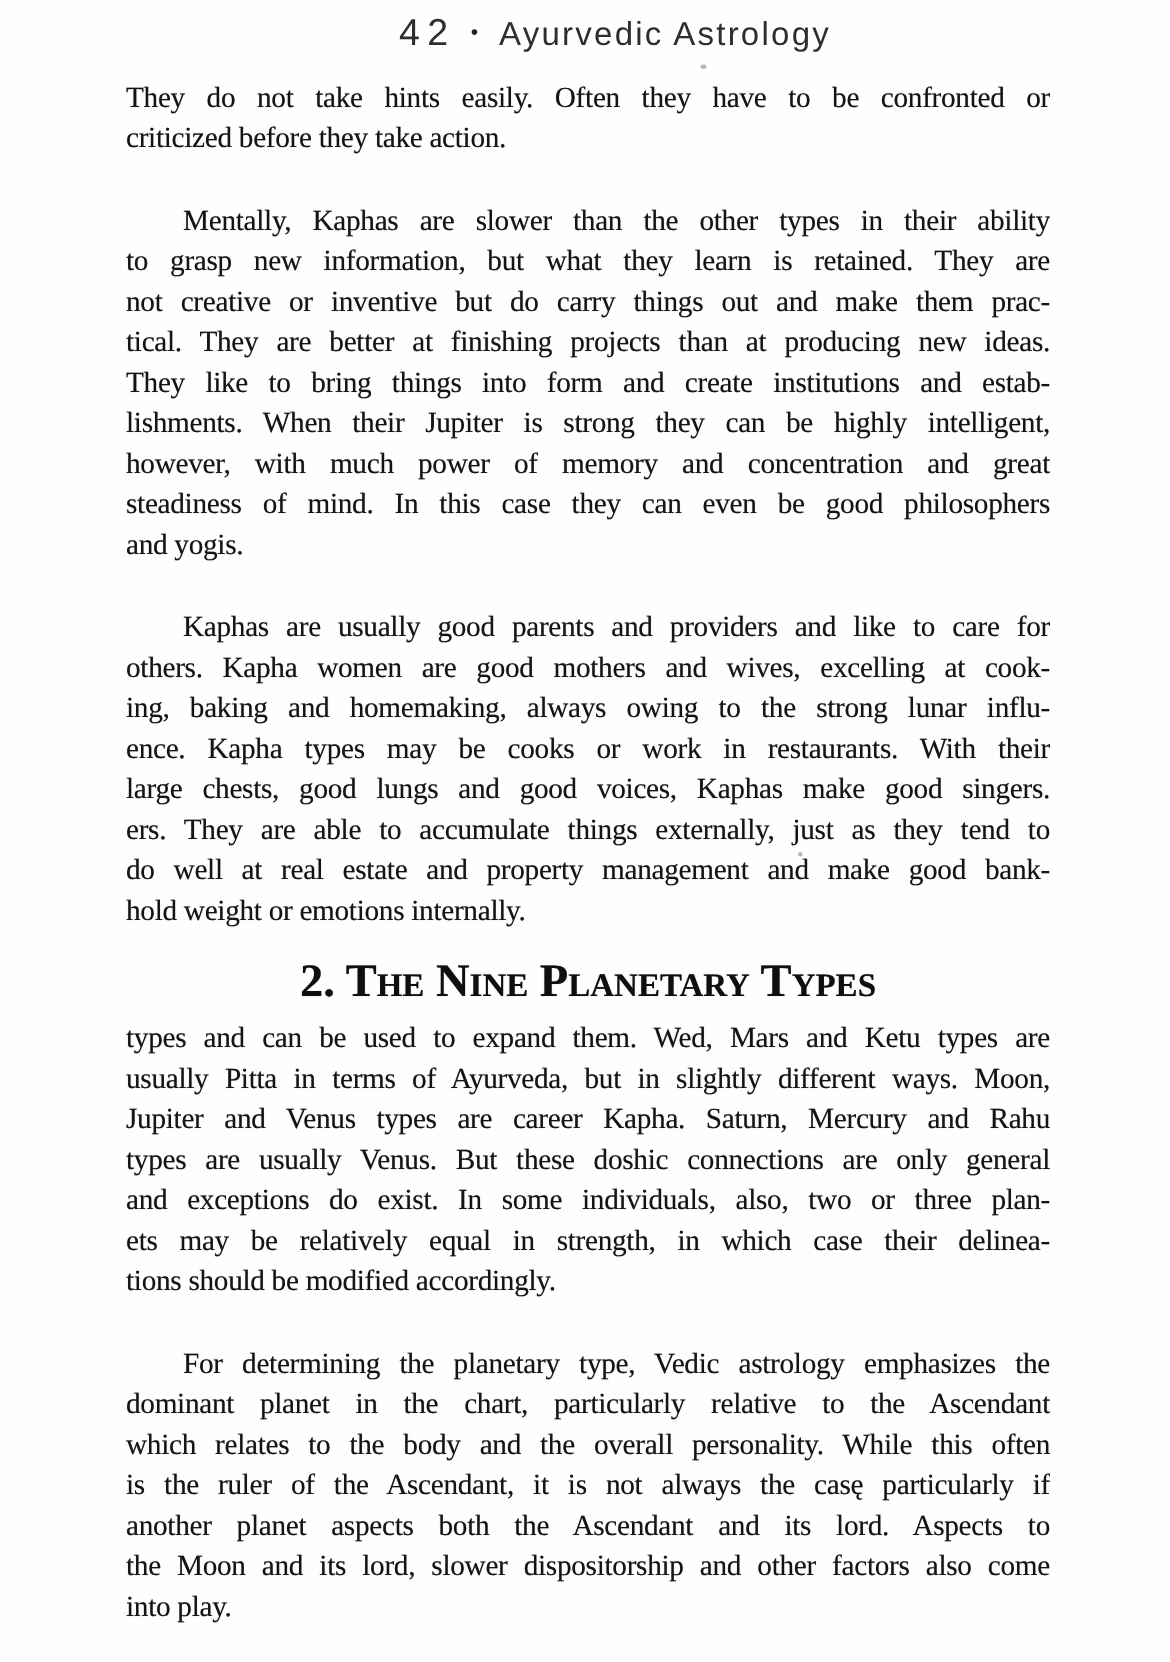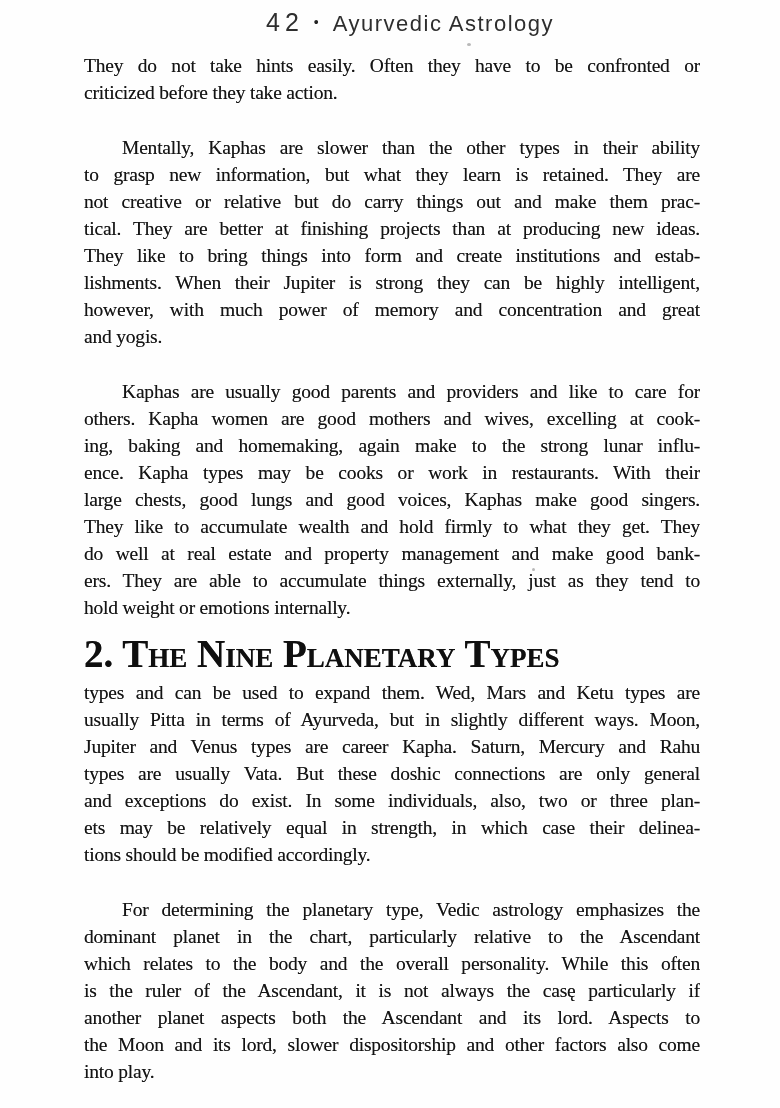--- a/index.html
+++ b/index.html
@@ -59,26 +59,26 @@
     text-align: justify;
     text-align-last: justify;
     height: 27px;
     overflow: hidden;
     text-shadow: 0 0 0.5px rgba(20,20,20,0.55);
   }
   .line.last { text-align-last: left; }
   .para.indent .line:first-child { text-indent: 38px; margin-top: 28px; }
   .section-heading {
     margin: 16px 0 8px 0;
-    font-size: 39px;
+    font-size: 31px;
     line-height: 34px;
     font-weight: bold;
     font-variant: small-caps;
     letter-spacing: 0px;
-    text-align: left;
+    text-align: center;
     color: #0f0f0f;
     text-shadow: 0 0 0.5px rgba(0,0,0,0.6);
   }
   
   .speck {
     position: absolute;
     background: #9a9a9a;
     border-radius: 50%;
     width: 4px;
     height: 3px;
@@ -97,44 +97,44 @@
   </div>
 
   <div class="content">
       <div class="para">
         <div class="line">They do not take hints easily. Often they have to be confronted or</div>
         <div class="line last">criticized before they take action.</div>
       </div>
       <div class="para indent">
         <div class="line">Mentally, Kaphas are slower than the other types in their ability</div>
         <div class="line">to grasp new information, but what they learn is retained. They are</div>
-        <div class="line">not creative or relative but do carry things out and make them prac-</div>
+        <div class="line">not creative or inventive but do carry things out and make them prac-</div>
         <div class="line">tical. They are better at finishing projects than at producing new ideas.</div>
         <div class="line">They like to bring things into form and create institutions and estab-</div>
         <div class="line">lishments. When their Jupiter is strong they can be highly intelligent,</div>
         <div class="line">however, with much power of memory and concentration and great</div>
+        <div class="line">steadiness of mind. In this case they can even be good philosophers</div>
         <div class="line last">and yogis.</div>
       </div>
       <div class="para indent">
         <div class="line">Kaphas are usually good parents and providers and like to care for</div>
         <div class="line">others. Kapha women are good mothers and wives, excelling at cook-</div>
-        <div class="line">ing, baking and homemaking, again make to the strong lunar influ-</div>
+        <div class="line">ing, baking and homemaking, always owing to the strong lunar influ-</div>
         <div class="line">ence. Kapha types may be cooks or work in restaurants. With their</div>
         <div class="line">large chests, good lungs and good voices, Kaphas make good singers.</div>
-        <div class="line">They like to accumulate wealth and hold firmly to what they get. They</div>
+        <div class="line">ers. They are able to accumulate things externally, just as they tend to</div>
         <div class="line">do well at real estate and property management and make good bank-</div>
-        <div class="line">ers. They are able to accumulate things externally, just as they tend to</div>
         <div class="line last">hold weight or emotions internally.</div>
       </div>
       <h2 class="section-heading">2. The Nine Planetary Types</h2>
       <div class="para">
         <div class="line">types and can be used to expand them. Wed, Mars and Ketu types are</div>
         <div class="line">usually Pitta in terms of Ayurveda, but in slightly different ways. Moon,</div>
         <div class="line">Jupiter and Venus types are career Kapha. Saturn, Mercury and Rahu</div>
-        <div class="line">types are usually Vata. But these doshic connections are only general</div>
+        <div class="line">types are usually Venus. But these doshic connections are only general</div>
         <div class="line">and exceptions do exist. In some individuals, also, two or three plan-</div>
         <div class="line">ets may be relatively equal in strength, in which case their delinea-</div>
         <div class="line last">tions should be modified accordingly.</div>
       </div>
       <div class="para indent">
         <div class="line">For determining the planetary type, Vedic astrology emphasizes the</div>
         <div class="line">dominant planet in the chart, particularly relative to the Ascendant</div>
         <div class="line">which relates to the body and the overall personality. While this often</div>
         <div class="line">is the ruler of the Ascendant, it is not always the casę particularly if</div>
         <div class="line">another planet aspects both the Ascendant and its lord. Aspects to</div>

